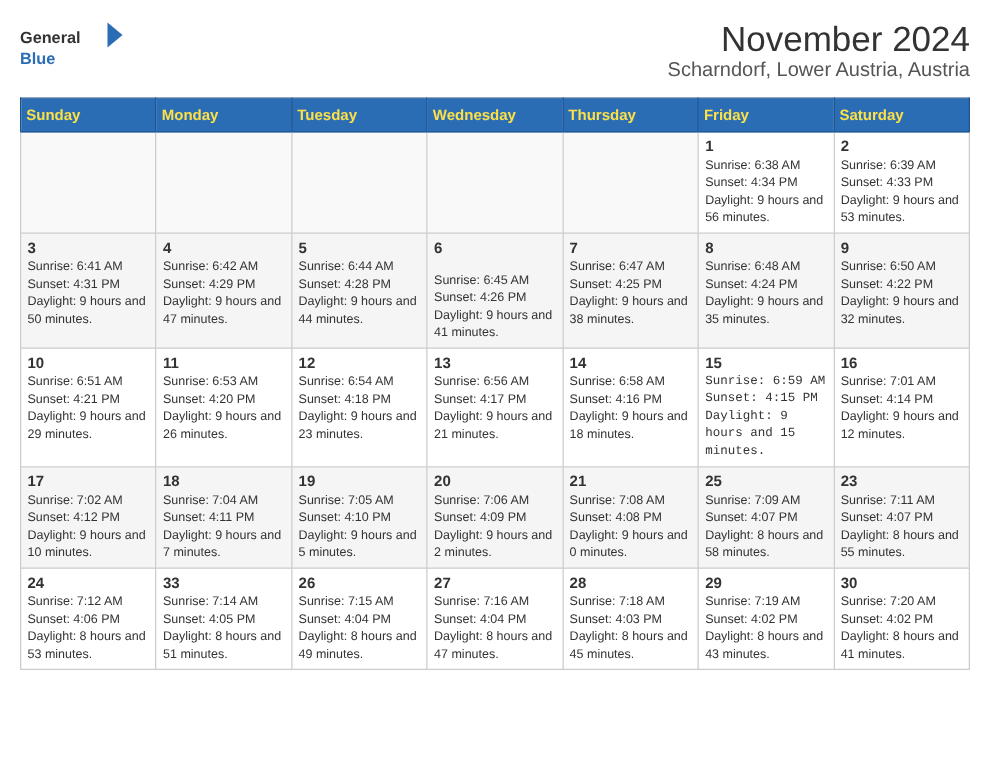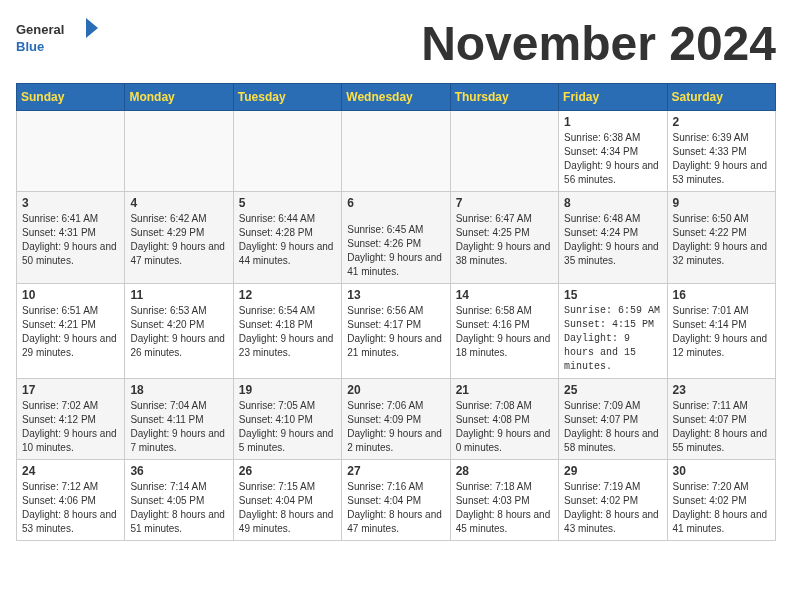--- a/index.html
+++ b/index.html
@@ -15,21 +15,21 @@
       justify-content: space-between;
       align-items: flex-start;
       margin-bottom: 12px;
     }
     .logo {
       display: flex;
       align-items: center;
       gap: 4px;
     }
     .title-block { text-align: right; }
-    .month-title { font-size: 48px; color: #333; font-weight: bold; }
+    .month-title { font-size: 28px; color: #333; font-weight: normal; }
     .location-title { font-size: 16px; color: #555; }
     table {
       width: 100%;
       border-collapse: collapse;
       table-layout: fixed;
     }
     thead th {
       background: #2a6db5;
       color: #fde047;
       font-size: 12px;
@@ -68,20 +68,21 @@
 <div class="header">
   <div class="logo">
   <svg width="90" height="40" viewBox="0 0 90 40">
     <text x="0" y="18" font-size="13" font-weight="bold" font-family="Arial" fill="#333">General</text>
     <polygon points="70,2 82,12 70,22" fill="#2a6db5"></polygon>
     <text x="0" y="35" font-size="13" font-weight="bold" font-family="Arial" fill="#2a6db5">Blue</text>
   </svg>
 </div>
   <div class="title-block">
     <div class="month-title">November 2024</div>
+    <div class="location-title">Scharndorf, Lower Austria, Austria</div>
   </div>
 </div>
 
 <table>
   <thead>
     <tr id="weekday-header">
         <th>Sunday</th>
         <th>Monday</th>
         <th>Tuesday</th>
         <th>Wednesday</th>
@@ -243,21 +244,21 @@
         </td>
       </tr>
       <tr>
         <td>
           <span class="day-number">24</span>
           <div class="day-info" style="white-space: pre-line;">Sunrise: 7:12 AM
 Sunset: 4:06 PM
 Daylight: 8 hours and 53 minutes.</div>
         </td>
         <td>
-          <span class="day-number">36</span>
+          <span class="day-number">33</span>
           <div class="day-info" style="white-space: pre-line;">Sunrise: 7:14 AM
 Sunset: 4:05 PM
 Daylight: 8 hours and 51 minutes.</div>
         </td>
         <td>
           <span class="day-number">26</span>
           <div class="day-info" style="white-space: pre-line;">Sunrise: 7:15 AM
 Sunset: 4:04 PM
 Daylight: 8 hours and 49 minutes.</div>
         </td>

